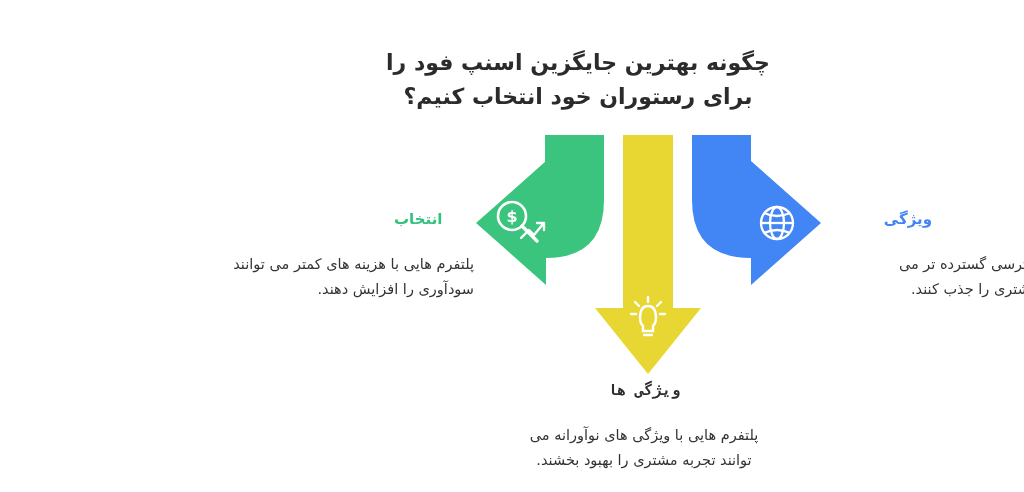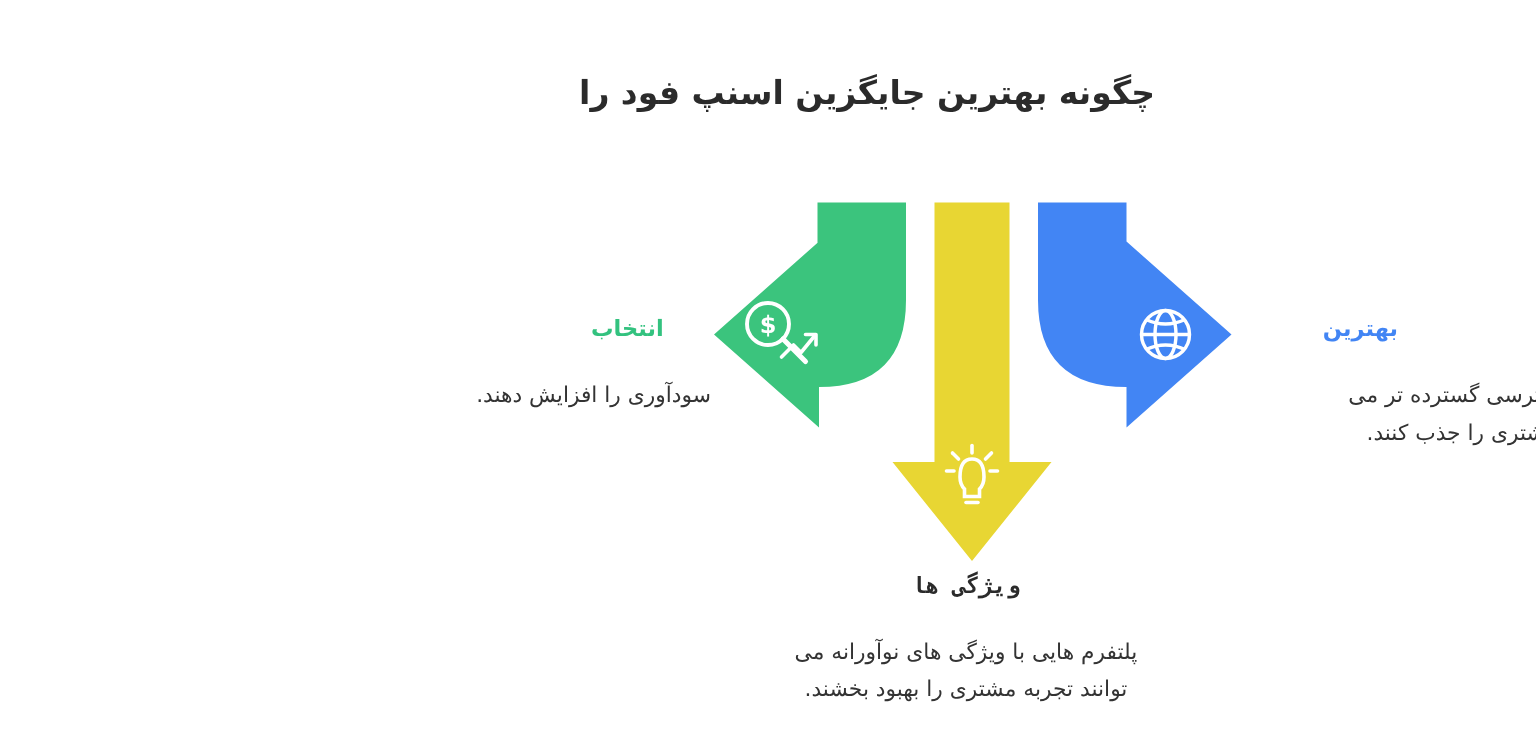--- a/index.html
+++ b/index.html
@@ -104,20 +104,21 @@
     text-align: center;
   }
 </style>
 </head>
 <body>
 
 <div id="canvas">
 
   <div class="title">
     <div>چگونه بهترین جایگزین اسنپ فود را</div>
+    <div>برای رستوران خود انتخاب کنیم؟</div>
   </div>
 
   <svg id="diagram" width="1024" height="492" viewBox="0 0 1024 492">
 
     <g>
       <path d="M 413 135
                L 472 135
                L 472 200
                Q 472 258 414 258
                L 414 285
@@ -173,24 +174,25 @@
       <circle cx="645" cy="223" r="16"></circle>
       <ellipse cx="645" cy="223" rx="7" ry="16"></ellipse>
       <line x1="629" y1="223" x2="661" y2="223"></line>
       <path d="M 632 213 Q 645 219 658 213"></path>
       <path d="M 632 233 Q 645 227 658 233"></path>
     </g>
   </svg>
 
   <div class="branch-label label-cost">انتخاب</div>
   <div class="branch-caption caption-cost">
+    <div>پلتفرم هایی با هزینه های کمتر می توانند</div>
     <div>سودآوری را افزایش دهند.</div>
   </div>
 
-  <div class="branch-label label-access">بهترین</div>
+  <div class="branch-label label-access">ویژگی</div>
   <div class="branch-caption caption-access">
     <div>پلتفرم دهند با دسترسی گسترده تر می</div>
     <div>توانند مشتریان بیشتری را جذب کنند.</div>
   </div>
 
   <div class="branch-label label-features">ویژگی ها</div>
   <div class="branch-caption caption-features">
     <div>پلتفرم هایی با ویژگی های نوآورانه می</div>
     <div>توانند تجربه مشتری را بهبود بخشند.</div>
   </div>

